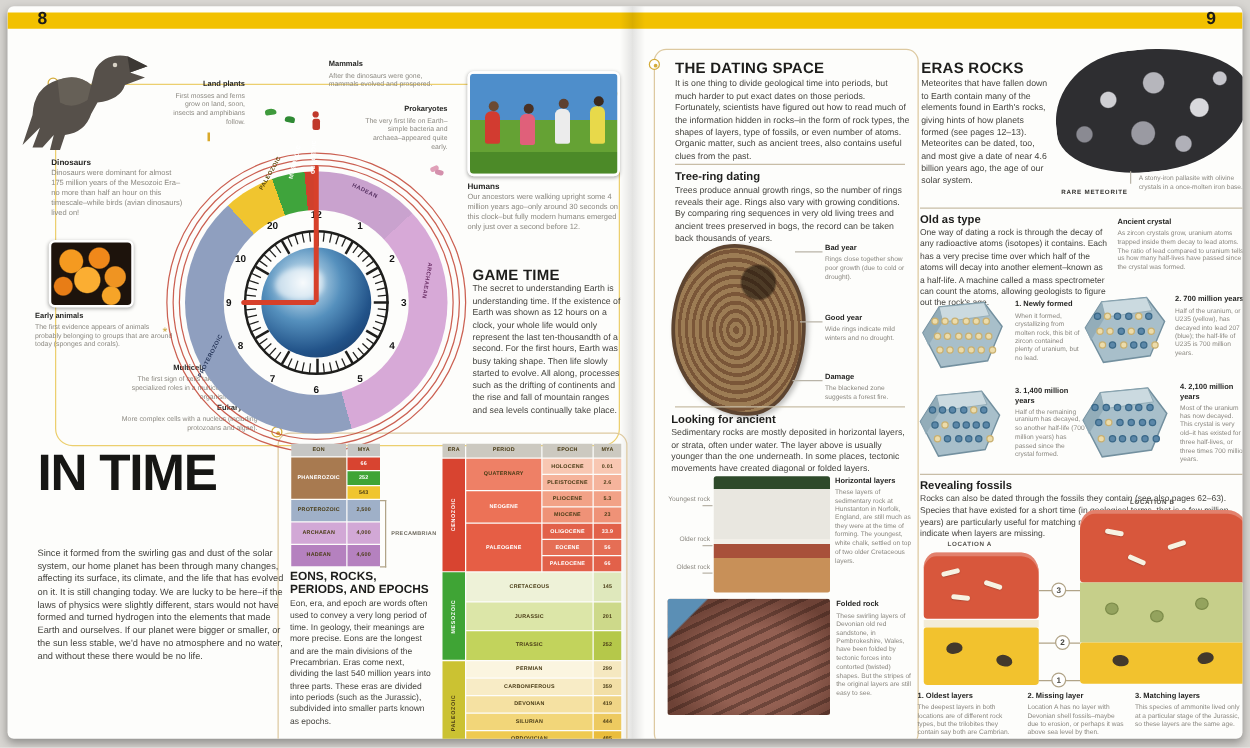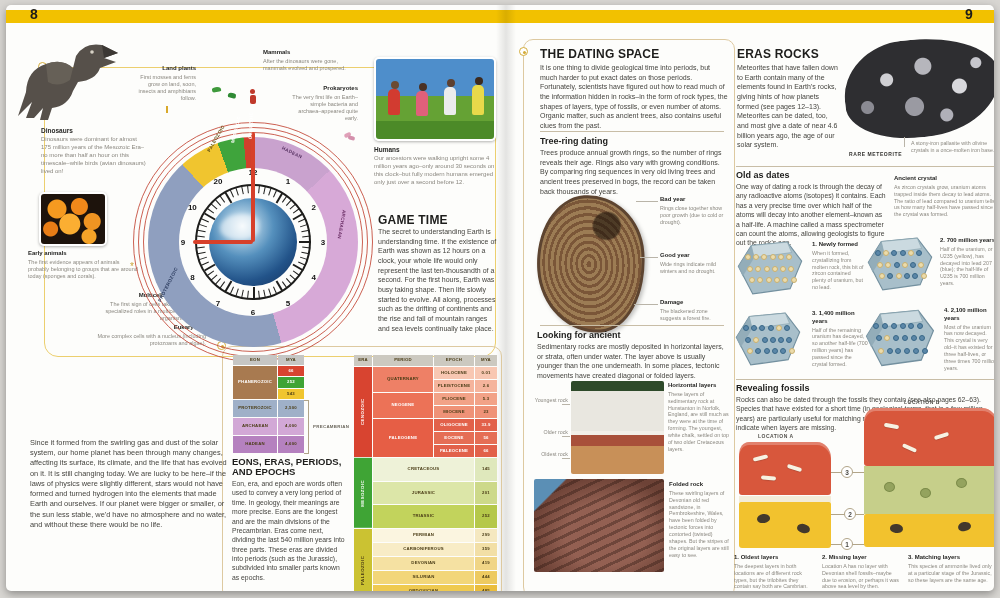--- a/index.html
+++ b/index.html
@@ -243,20 +243,21 @@
     <span class="abs" style="left:2px;top:0;width:5px;height:5px;border-radius:50%;background:#c0392b;display:block;"></span>
     <span class="abs" style="left:1.5px;top:5.5px;width:6px;height:9px;background:#c0392b;border-radius:2px;display:block;"></span>
   </div>
   <span class="abs" style="left:206px; top:82px; width:9px; height:5px; background:#3f9a3c; border-radius:60% 80% 30% 40%; transform:rotate(-10deg);"></span>
   <span class="abs" style="left:222px; top:88px; width:8px; height:4.5px; background:#2f8a34; border-radius:70% 60% 30% 40%; transform:rotate(12deg);"></span>
 
   <div class="h2" style="left:372px; top:208px;">GAME TIME</div>
   <div class="body" style="left:372px; top:222px; width:122px;">The secret to understanding Earth is understanding time. If the existence of Earth was shown as 12 hours on a clock, your whole life would only represent the last ten-thousandth of a second. For the first hours, Earth was busy taking shape. Then life slowly started to evolve. All along, processes such as the drifting of continents and the rise and fall of mountain ranges and sea levels continually take place.</div>
 
   <div id="main-title">
+    <div>IN TIME</div>
   </div>
   <div class="body" style="left:24px; top:433px; width:197px; font-size:7.4px;">Since it formed from the swirling gas and dust of the solar system, our home planet has been through many changes, affecting its surface, its climate, and the life that has evolved on it. It is still changing today. We are lucky to be here–if the laws of physics were slightly different, stars would not have formed and turned hydrogen into the elements that made Earth and ourselves. If our planet were bigger or smaller, or the sun less stable, we'd have no atmosphere and no water, and without these there would be no life.</div>
 
   <div id="eon-table" class="abs" style="left: 227px; top: 350px; display: flex; flex-direction: column; gap: 1px;">
       <div style="display: flex; gap: 1px; height: 10px;">
         <div class="tcell" style="width: 44px; height: 10px; background: rgb(198, 198, 196); color: rgb(74, 60, 22); flex: 0 0 auto;">EON</div>
         <div class="tcell" style="width: 26px; height: 10px; background: rgb(198, 198, 196); color: rgb(74, 60, 22); flex: 0 0 auto;">MYA</div>
       </div>
       <div style="display: flex; gap: 1px; height: 33px;">
         <div class="tcell" style="width: 44px; height: 33px; background: rgb(168, 122, 80); color: rgb(255, 255, 255); flex: 0 0 auto;">PHANEROZOIC</div>
@@ -275,21 +276,21 @@
         <div class="tcell" style="width: 26px; height: 17px; background: rgb(210, 168, 214); color: rgb(74, 60, 22); flex: 0 0 auto;">4,000</div>
       </div>
       <div style="display: flex; gap: 1px; height: 17px;">
         <div class="tcell" style="width: 44px; height: 17px; background: rgb(181, 129, 191); color: rgb(74, 60, 22); flex: 0 0 auto;">HADEAN</div>
         <div class="tcell" style="width: 26px; height: 17px; background: rgb(181, 129, 191); color: rgb(74, 60, 22); flex: 0 0 auto;">4,600</div>
       </div>
     </div>
   <div class="abs" style="left:298px; top:395px; width:5px; height:54px; border:1px solid #b1a488; border-left:none;"></div>
   <div class="abs" style="left:307px; top:419px; font-size:4.4px; font-weight:bold; color:#6b675c; letter-spacing:.3px;">PRECAMBRIAN</div>
 
-  <div class="h3" style="left:226px; top:452px; width:112px; font-size:9.5px; line-height:1.05;">EONS, ERAS, PERIODS, AND EPOCHS</div>
+  <div class="h3" style="left:226px; top:452px; width:112px; font-size:9.5px; line-height:1.05;">EONS, ROCKS, PERIODS, AND EPOCHS</div>
   <div class="body" style="left:226px; top:474px; width:114px; font-size:6.8px;">Eon, era, and epoch are words often used to convey a very long period of time. In geology, their meanings are more precise. Eons are the longest and are the main divisions of the Precambrian. Eras come next, dividing the last 540 million years into three parts. These eras are divided into periods (such as the Jurassic), subdivided into smaller parts known as epochs.</div>
 
   <div id="era-table" class="abs" style="left: 348px; top: 350px; display: flex; flex-direction: column; gap: 1px;">
       <div style="display: flex; gap: 1px;">
         <div class="tcell" style="width: 18px; height: 11px; background: rgb(204, 201, 192); color: rgb(74, 60, 22); flex: 0 0 auto;">ERA</div>
         <div class="tcell" style="width: 60px; height: 11px; background: rgb(204, 201, 192); color: rgb(74, 60, 22); flex: 0 0 auto;">PERIOD</div>
         <div class="tcell" style="width: 40px; height: 11px; background: rgb(204, 201, 192); color: rgb(74, 60, 22); flex: 0 0 auto;">EPOCH</div>
         <div class="tcell" style="width: 22px; height: 11px; background: rgb(204, 201, 192); color: rgb(74, 60, 22); flex: 0 0 auto;">MYA</div>
       </div>
       <div style="display: flex; gap: 1px;">
@@ -453,21 +454,21 @@
       radial-gradient(circle at 74% 52%, #d9d9dd 0 7px, transparent 8px),
       radial-gradient(circle at 44% 68%, #9a9aa2 0 9px, transparent 10px),
       radial-gradient(circle at 86% 30%, #c6c6cc 0 5px, transparent 6px),
       radial-gradient(circle at 14% 64%, #8a8a92 0 6px, transparent 7px),
       radial-gradient(circle at 64% 80%, #b0b0b8 0 6px, transparent 7px);"></div>
   <div class="smallcaps" style="left:843px; top:146px;">RARE METEORITE</div>
   <div class="cap" style="left:905px; top:135px; width:86px;">A stony-iron pallasite with olivine crystals in a once-molten iron base.</div>
   <div class="leader" style="left:898px; top:132px; width:1px; height:10px;"></div>
 
   <div class="divider" style="left:730px; top:161px; width:262px;"></div>
-  <div class="h3" style="left:730px; top:165px;">Old as dates</div>
+  <div class="h3" style="left:730px; top:165px;">Old as type</div>
   <div class="body" style="left:730px; top:177px; width:150px; font-size:6.8px;">One way of dating a rock is through the decay of any radioactive atoms (isotopes) it contains. Each has a very precise time over which half of the atoms will decay into another element–known as a half-life. A machine called a mass spectrometer can count the atoms, allowing geologists to figure out the rock's age.</div>
   <div class="cap" style="left:888px; top:170px; width:104px;">
     <div class="t">Ancient crystal</div>
     <div>As zircon crystals grow, uranium atoms trapped inside them decay to lead atoms. The ratio of lead compared to uranium tells us how many half-lives have passed since the crystal was formed.</div>
   </div>
 
   <div class="crystal" style="left:728px; top:232px; width:72px; height:62px;"><svg viewBox="0 0 100 72" width="100%" height="100%" preserveAspectRatio="none">
     <polygon points="6,34 24,10 74,6 94,28 78,60 26,66" fill="#a8bfca" stroke="#73909f" stroke-width="1.5"></polygon>
     <polygon points="24,10 74,6 80,18 28,24" fill="#cbdae0" stroke="#8aa5b0" stroke-width="0.8"></polygon>
     <polygon points="6,34 24,10 28,24 12,46" fill="#8fa9b6" opacity="0.85"></polygon>

